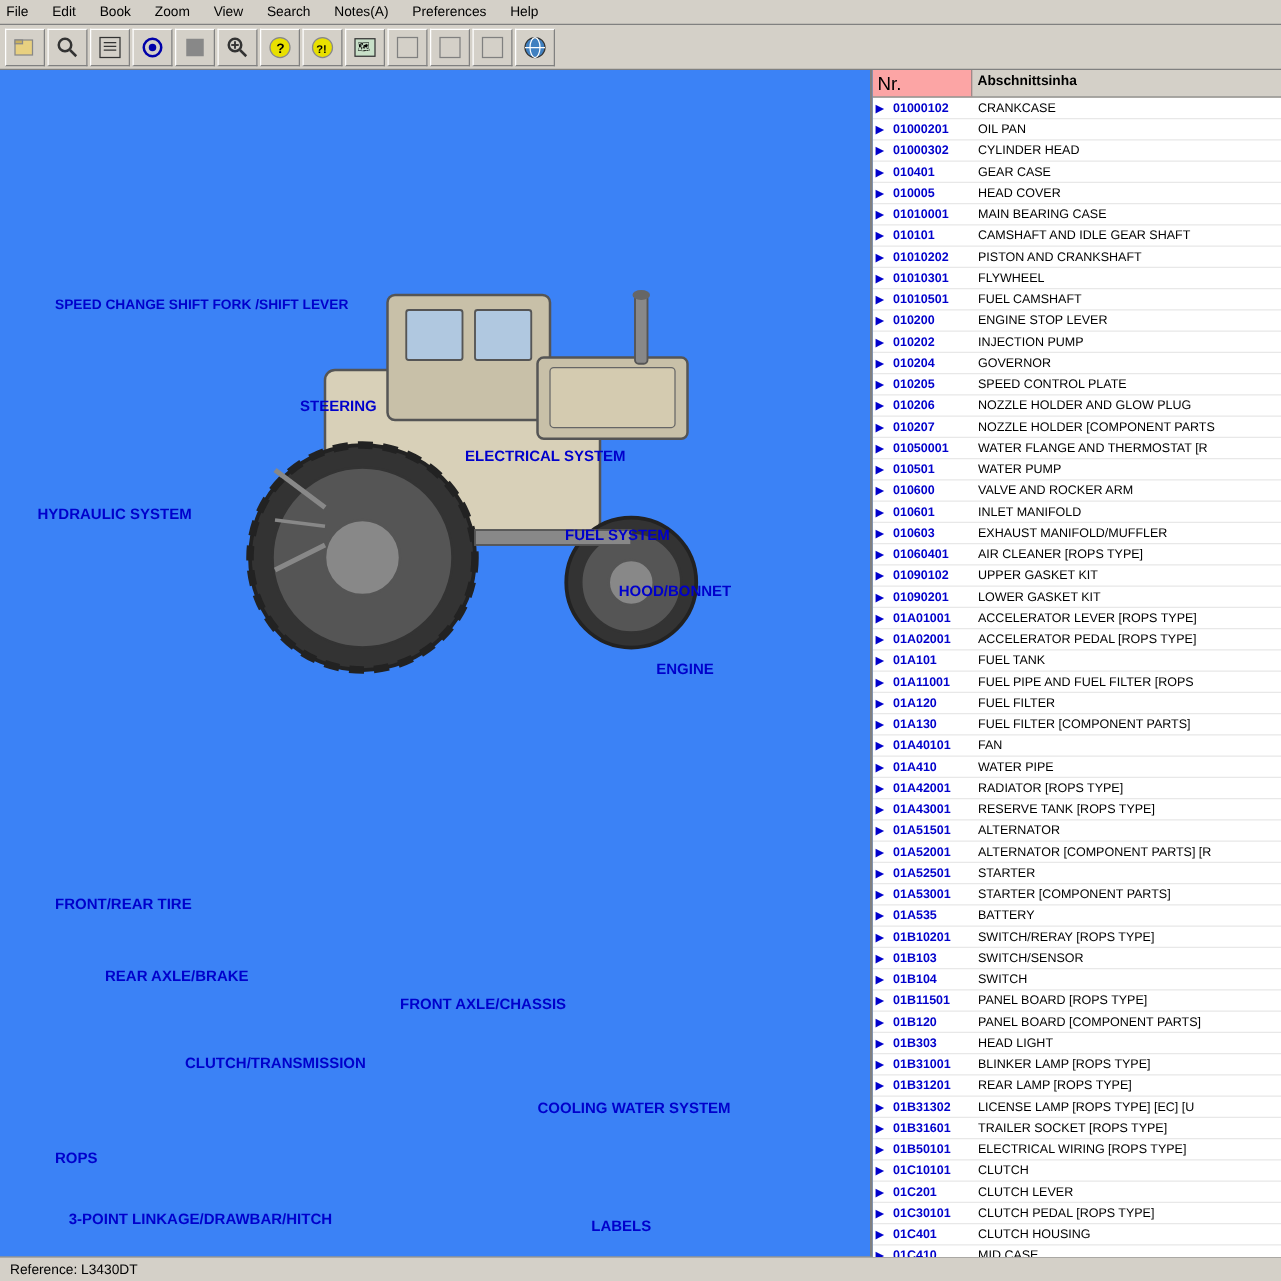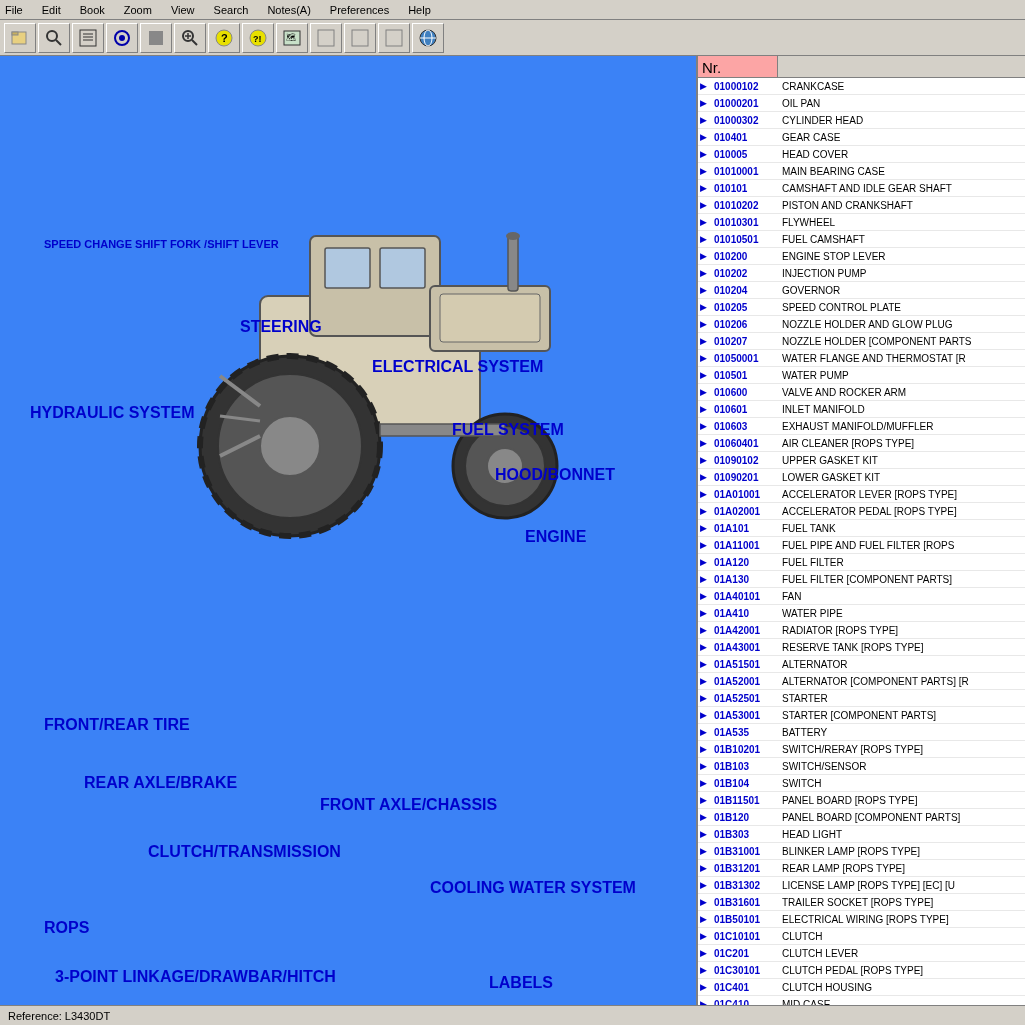--- a/index.html
+++ b/index.html
@@ -36,21 +36,21 @@
       width: 698px; height: 100%;
       background: #3b82f6; position: relative;
       border-right: 2px solid #808080;
       overflow: hidden;
     }
 
     
     .diagram-label {
       position: absolute;
       color: #0000cc;
-      font-size: 16px;
+      font-size: 12px;
       font-weight: bold;
       cursor: pointer;
       white-space: nowrap;
     }
 
     
     .parts-panel {
       width: 327px; height: 100%;
       background: #d4d0c8; display: flex; flex-direction: column;
     }
@@ -241,27 +241,28 @@
     <div class="diagram-label" style="top:365px; left:452px;">FUEL SYSTEM</div>
     <div class="diagram-label" style="top:410px; left:495px;">HOOD/BONNET</div>
     <div class="diagram-label" style="top:472px; left:525px;">ENGINE</div>
     <div class="diagram-label" style="top:660px; left:44px;">FRONT/REAR TIRE</div>
     <div class="diagram-label" style="top:718px; left:84px;">REAR AXLE/BRAKE</div>
     <div class="diagram-label" style="top:740px; left:320px;">FRONT AXLE/CHASSIS</div>
     <div class="diagram-label" style="top:787px; left:148px;">CLUTCH/TRANSMISSION</div>
     <div class="diagram-label" style="top:823px; left:430px;">COOLING WATER SYSTEM</div>
     <div class="diagram-label" style="top:863px; left:44px;">ROPS</div>
     <div class="diagram-label" style="top:912px; left:55px;">3-POINT LINKAGE/DRAWBAR/HITCH</div>
-    <div class="diagram-label" style="top:918px; left:473px;margin-left:16px;">LABELS</div>
+    <div class="diagram-label" style="top:918px; left:473px;">LABELS</div>
 
   </div>
 
   <div class="parts-panel">
     <div class="parts-header">
       <div class="parts-header-nr">Nr.</div>
+      <div class="parts-header-desc">Abschnittsinha</div>
     </div>
     <div class="parts-list" id="parts-list-container">
     <div class="parts-row">
           <div class="parts-row-arrow">▶</div>
           <div class="parts-row-nr">01000102</div>
           <div class="parts-row-desc">CRANKCASE</div>
         </div>
         <div class="parts-row">
           <div class="parts-row-arrow">▶</div>
           <div class="parts-row-nr">01000201</div>

